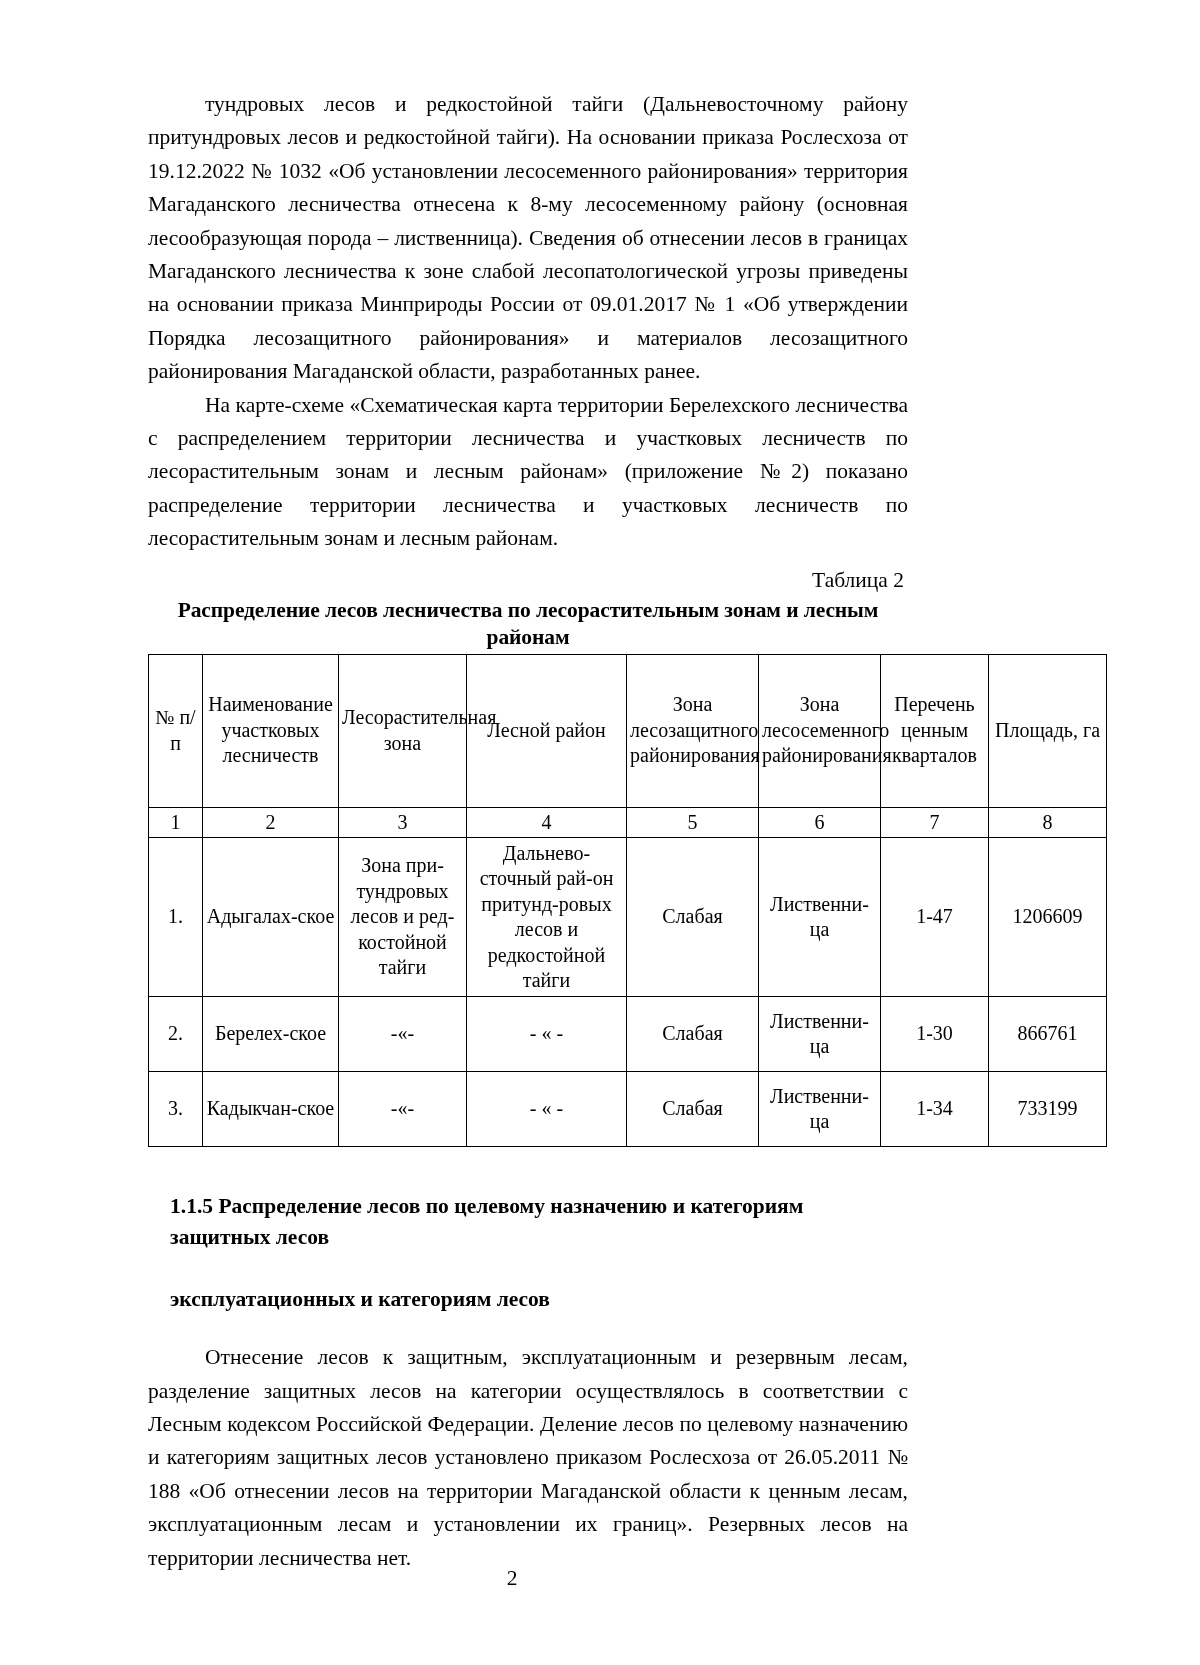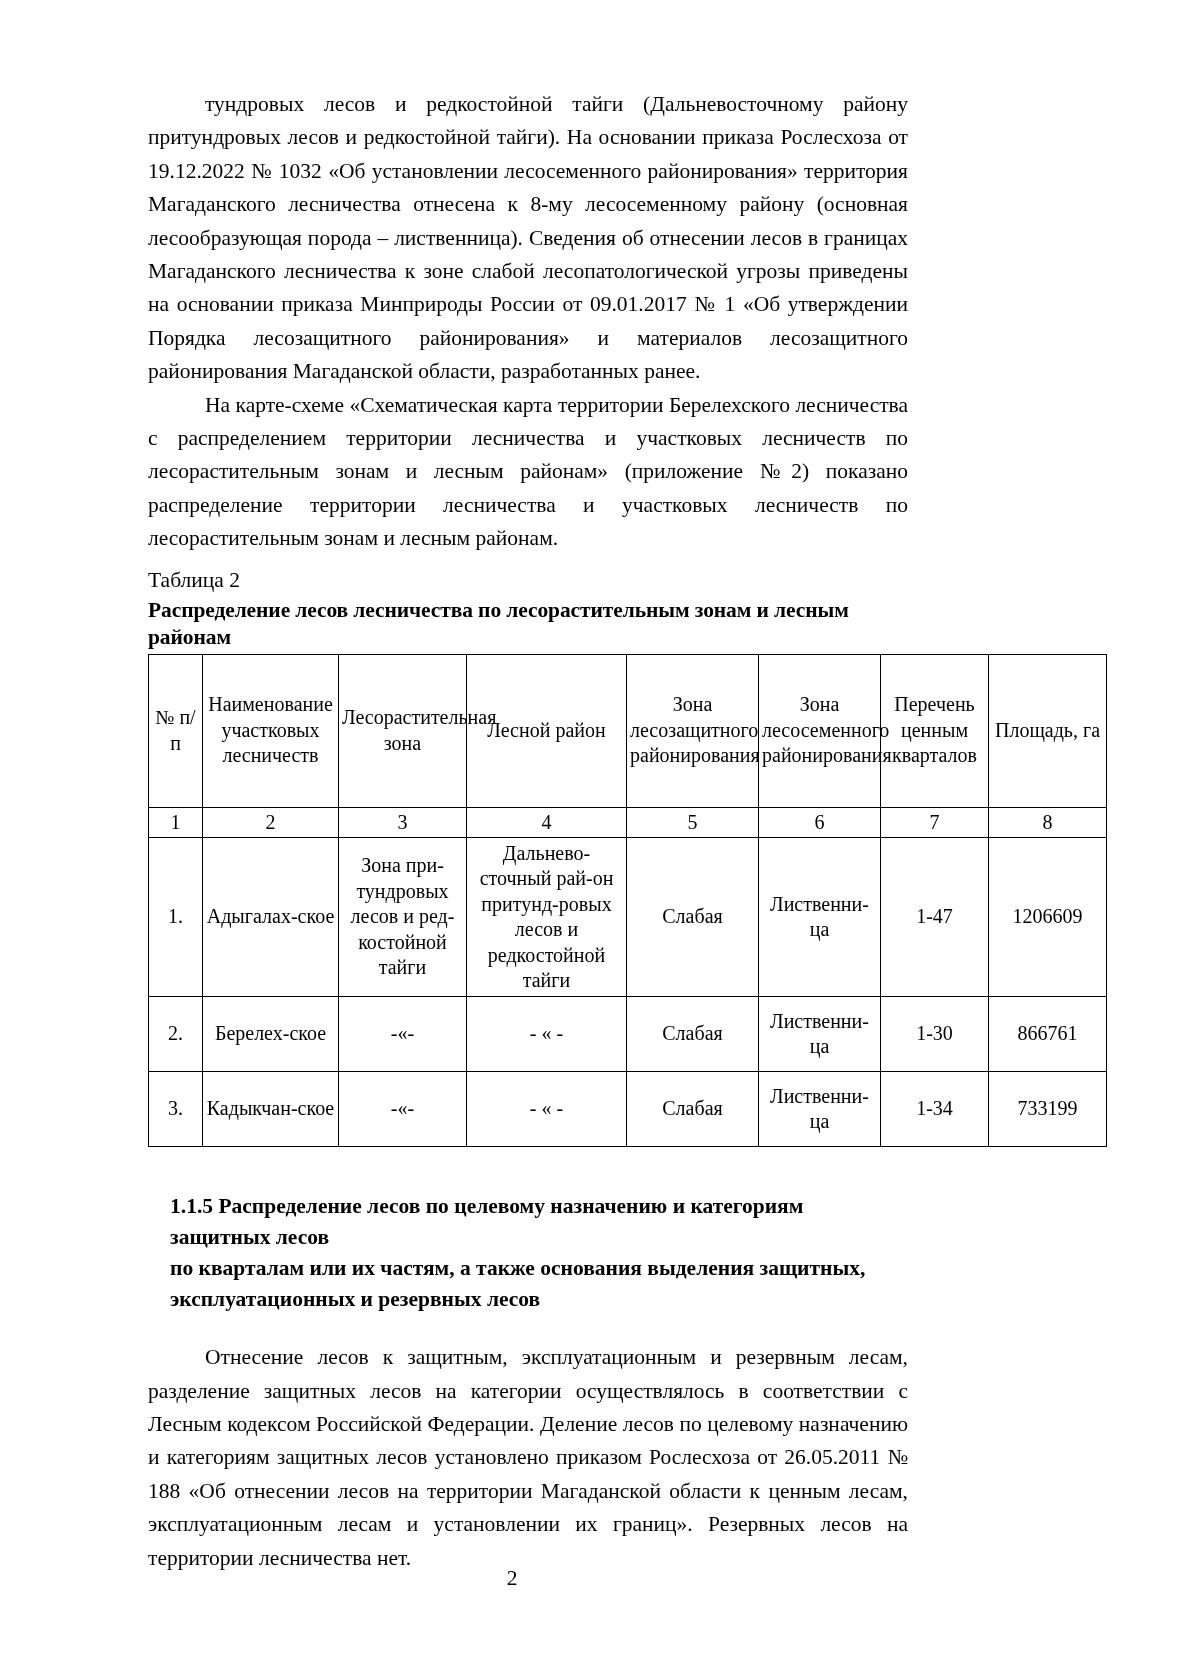--- a/index.html
+++ b/index.html
@@ -33,27 +33,28 @@
   }
   .body-text p {
     margin: 0;
     text-indent: 57px;
   }
 
   
   .tbl-number {
     font-size: 21.5px;
     line-height: 31px;
-    text-align: left;
+    text-align: right;
     margin-top: 9px;
     padding-right: 4px;
   }
   .tbl-title {
     font-size: 21.5px;
     font-weight: bold;
+    text-align: center;
     line-height: 27px;
     margin-top: 1px;
     letter-spacing: -0.1px;
   }
 
   
   table.dist-table {
     border-collapse: collapse;
     width: 912px;
     margin: 3px 0 0 0;
@@ -191,22 +192,22 @@
         <td>Слабая</td>
         <td>Лиственни-ца</td>
         <td>1-34</td>
         <td>733199</td>
       </tr>
     </tbody>
   </table>
 
   <div class="section-heading">
     <span>1.1.5 Распределение лесов по целевому назначению и категориям защитных лесов</span><br>
-    <span>по кварталам или их частям, а также основания выделения защитных,</span><br>
-    <span>эксплуатационных и резервных лесов</span>
+    <br>
+    <span>эксплуатационных и категориям лесов</span>
   </div>
 
   <div class="after-heading-gap"></div>
 
   <section class="body-text">
     <p>Отнесение лесов к защитным, эксплуатационным и резервным лесам, разделение защитных лесов на категории осуществлялось в соответствии с Лесным кодексом Российской Федерации. Деление лесов по целевому назначению и категориям защитных лесов установлено приказом Рослесхоза от 26.05.2011 № 188 «Об отнесении лесов на территории Магаданской области к ценным лесам, эксплуатационным лесам и установлении их границ». Резервных лесов на территории лесничества нет.</p>
   </section>
 
   <div class="page-number">2</div>
 

